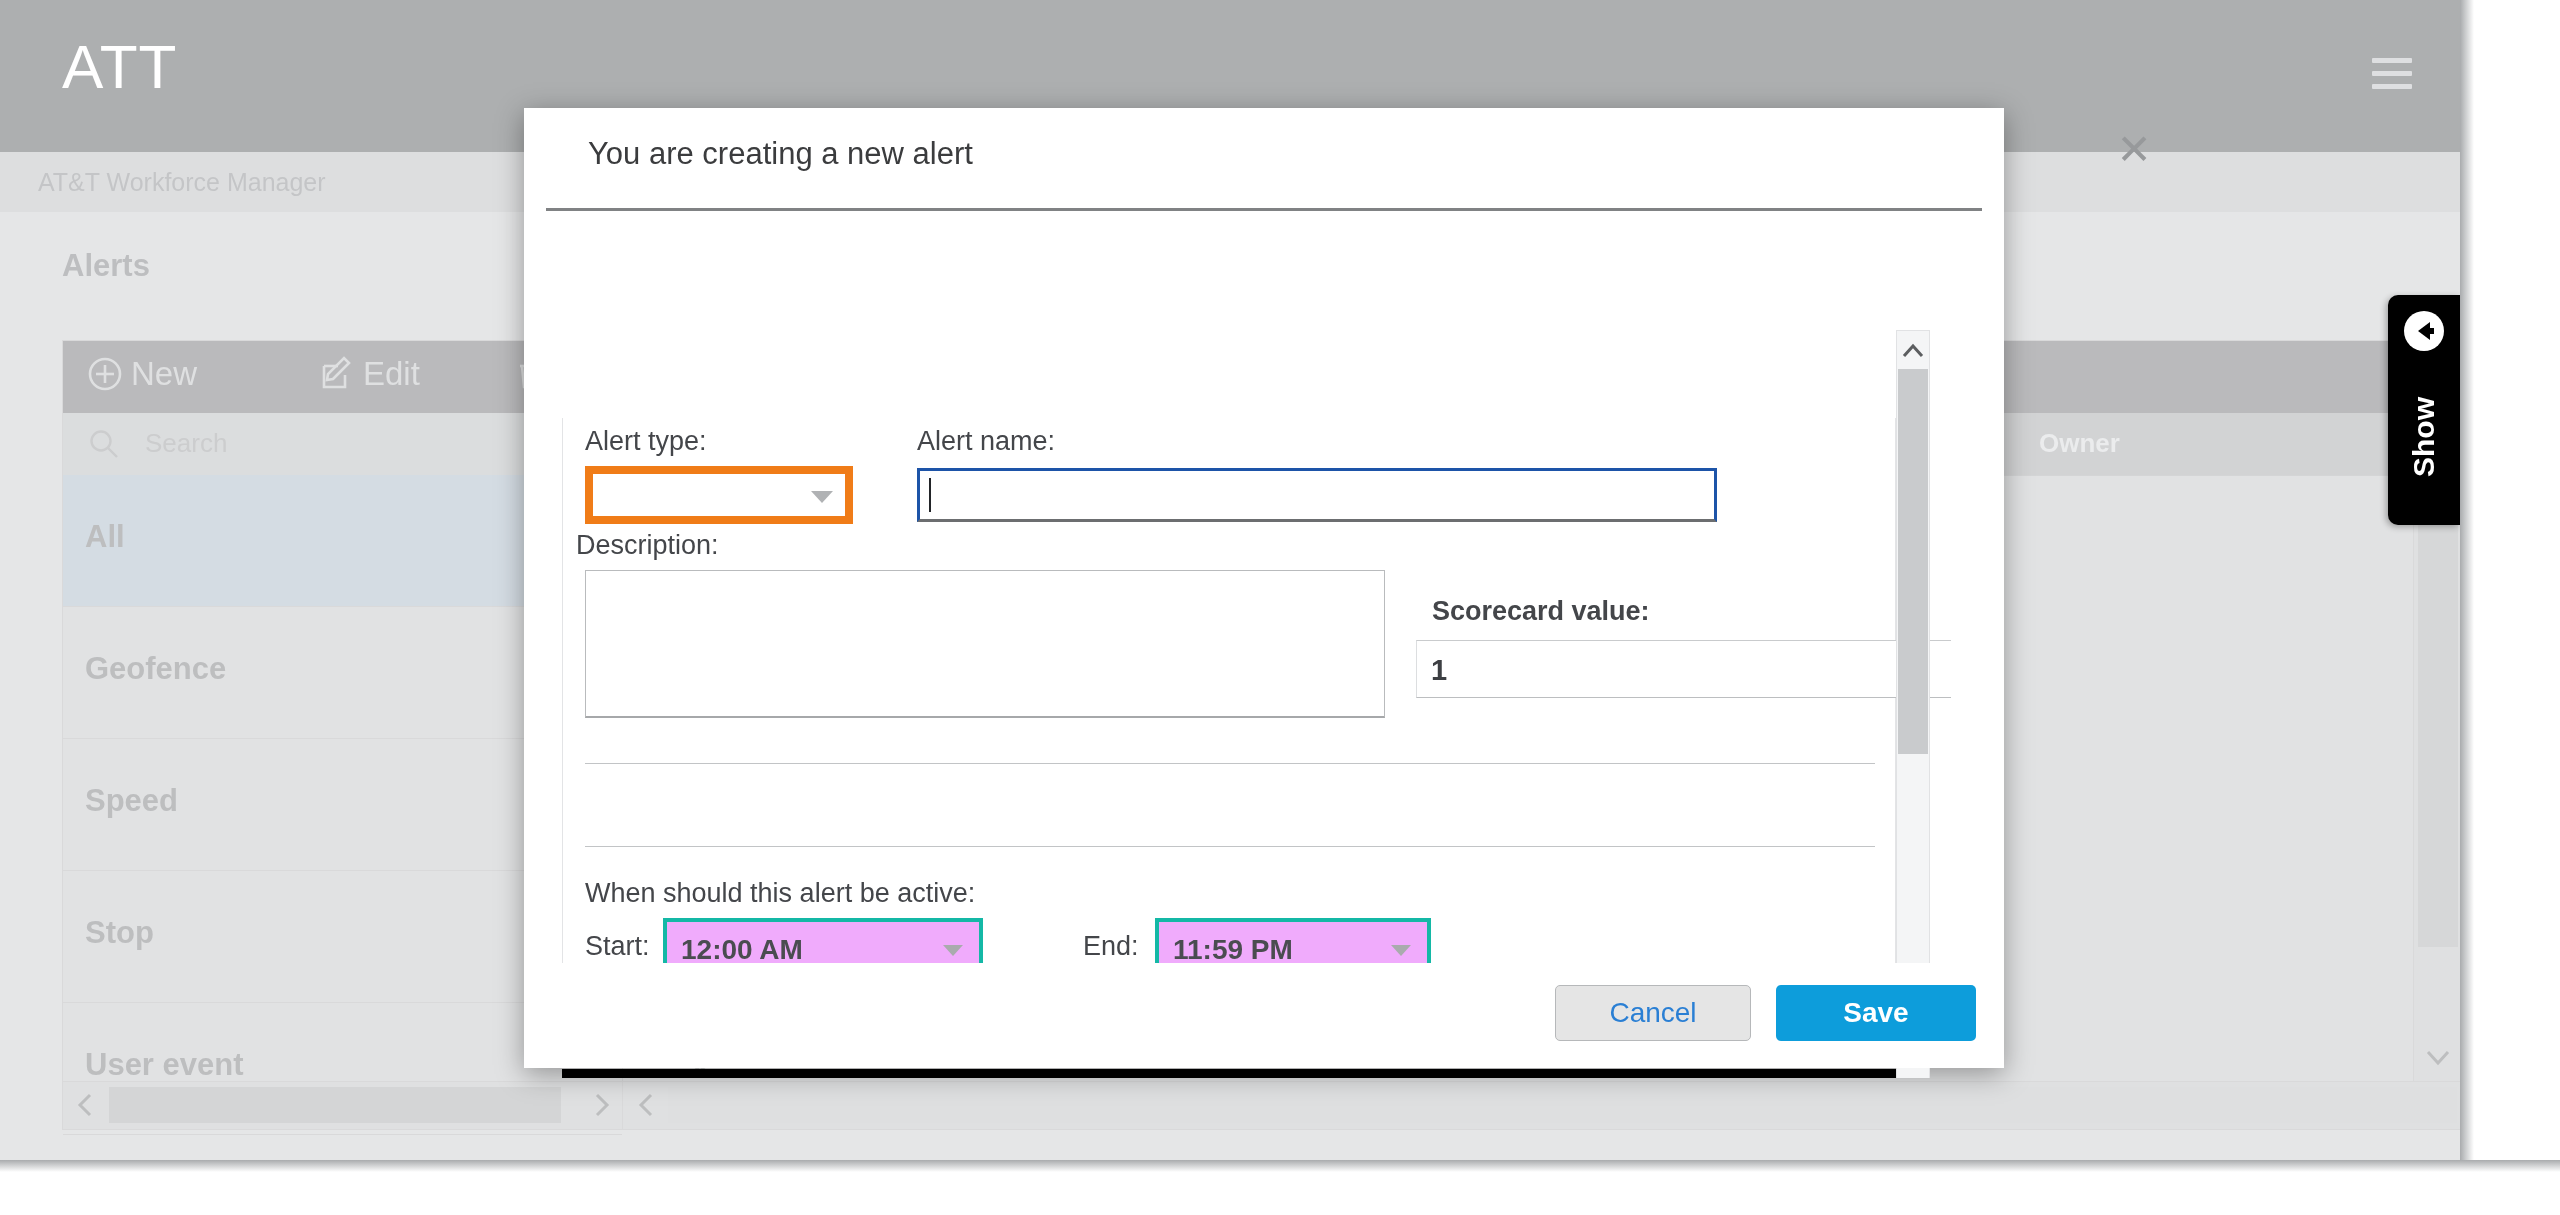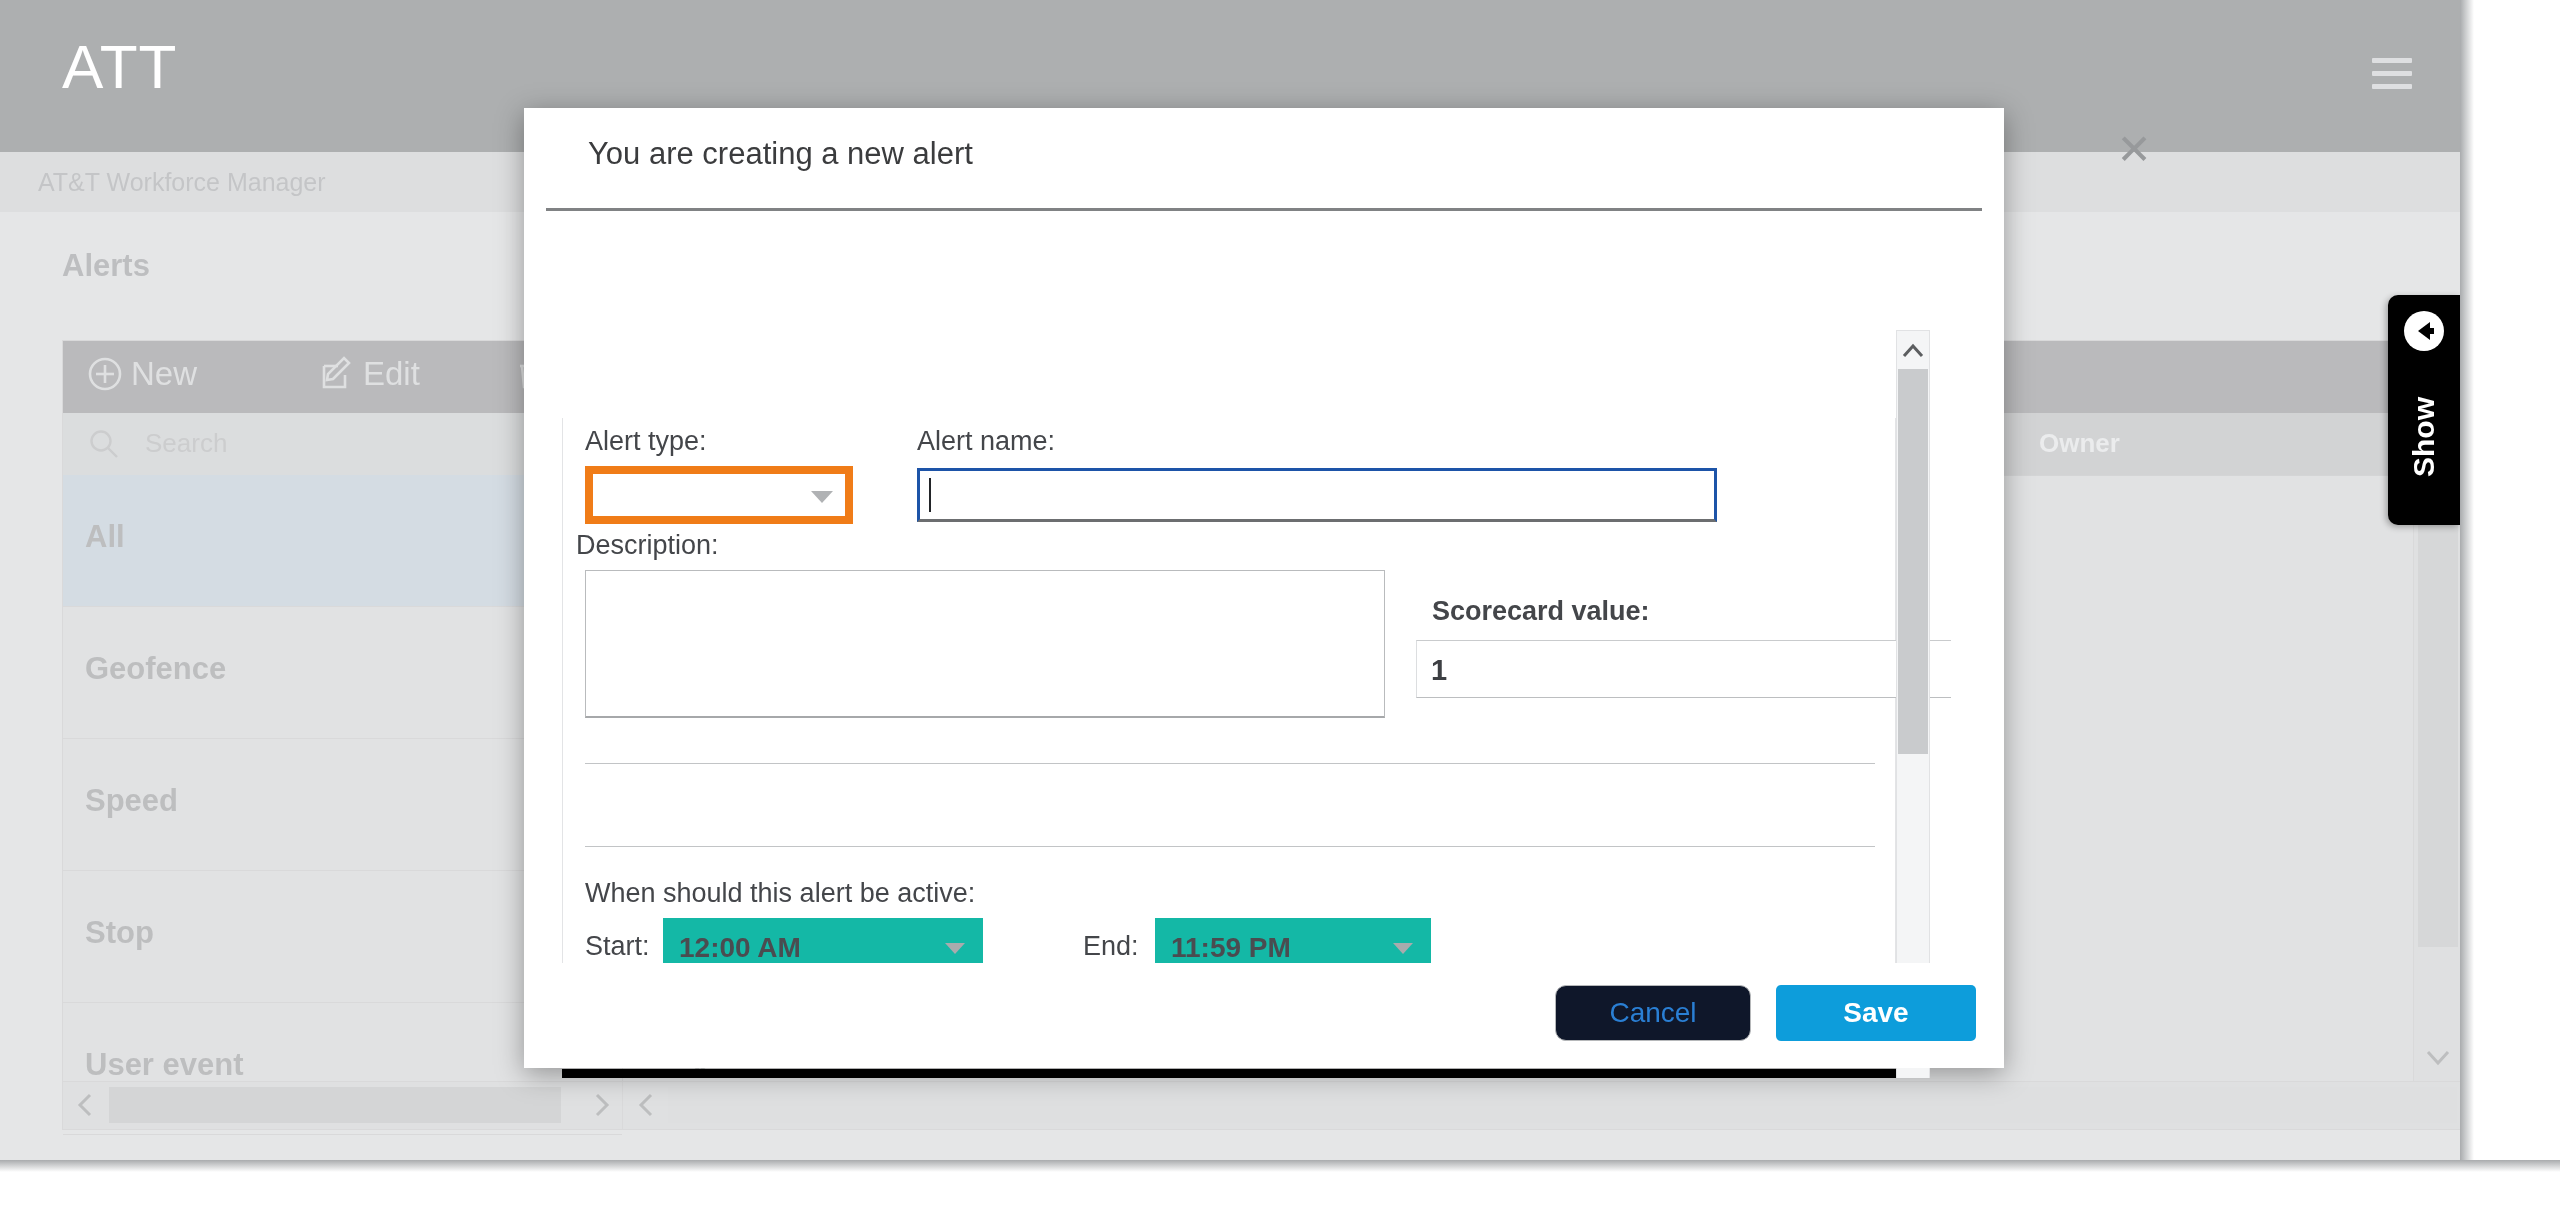--- a/index.html
+++ b/index.html
@@ -417,22 +417,22 @@
 
   #active-label {
     left: 22px; top: 460px;
   }
   #start-label  { left: 22px; top: 513px; }
   #end-label    { left: 520px; top: 513px; text-align: center; }
 
   .time-combo {
     position: absolute;
     height: 56px;
-    border: 2px solid #14b8a6;
-    background: #14b8a6;
+    border: 4px solid #14b8a6;
+    background: #f0abfc;
     box-sizing: border-box;
     padding-left: 36px;
   }
   #start-combo { left: 100px; top: 500px; width: 320px; }
   #end-combo   { left: 592px; top: 500px; width: 276px; }
   .time-combo .tval {
     position: absolute; left: 14px; top: 12px;
     font-size: 28px; color: #4a4c50; font-weight: bold;
   }
   .time-combo .caret {
@@ -495,23 +495,23 @@
   .modal-footer {
     position: absolute;
     left: 0; bottom: 0;
     width: 1480px; height: 105px;
     background: #ffffff;
   }
   #cancel-button {
     position: absolute;
     right: 253px; top: 22px;
     width: 196px; height: 56px;
-    background: #0f172a;
+    background: #e5e5e5;
     border: 1px solid #b6b8ba;
-    border-radius: 11px;
+    border-radius: 5px;
     color: #2a7fd4;
     font-size: 28px;
     text-align: center;
     line-height: 54px;
     box-sizing: border-box;
   }
   #save-button {
     position: absolute;
     right: 28px; top: 22px;
     width: 200px; height: 56px;

